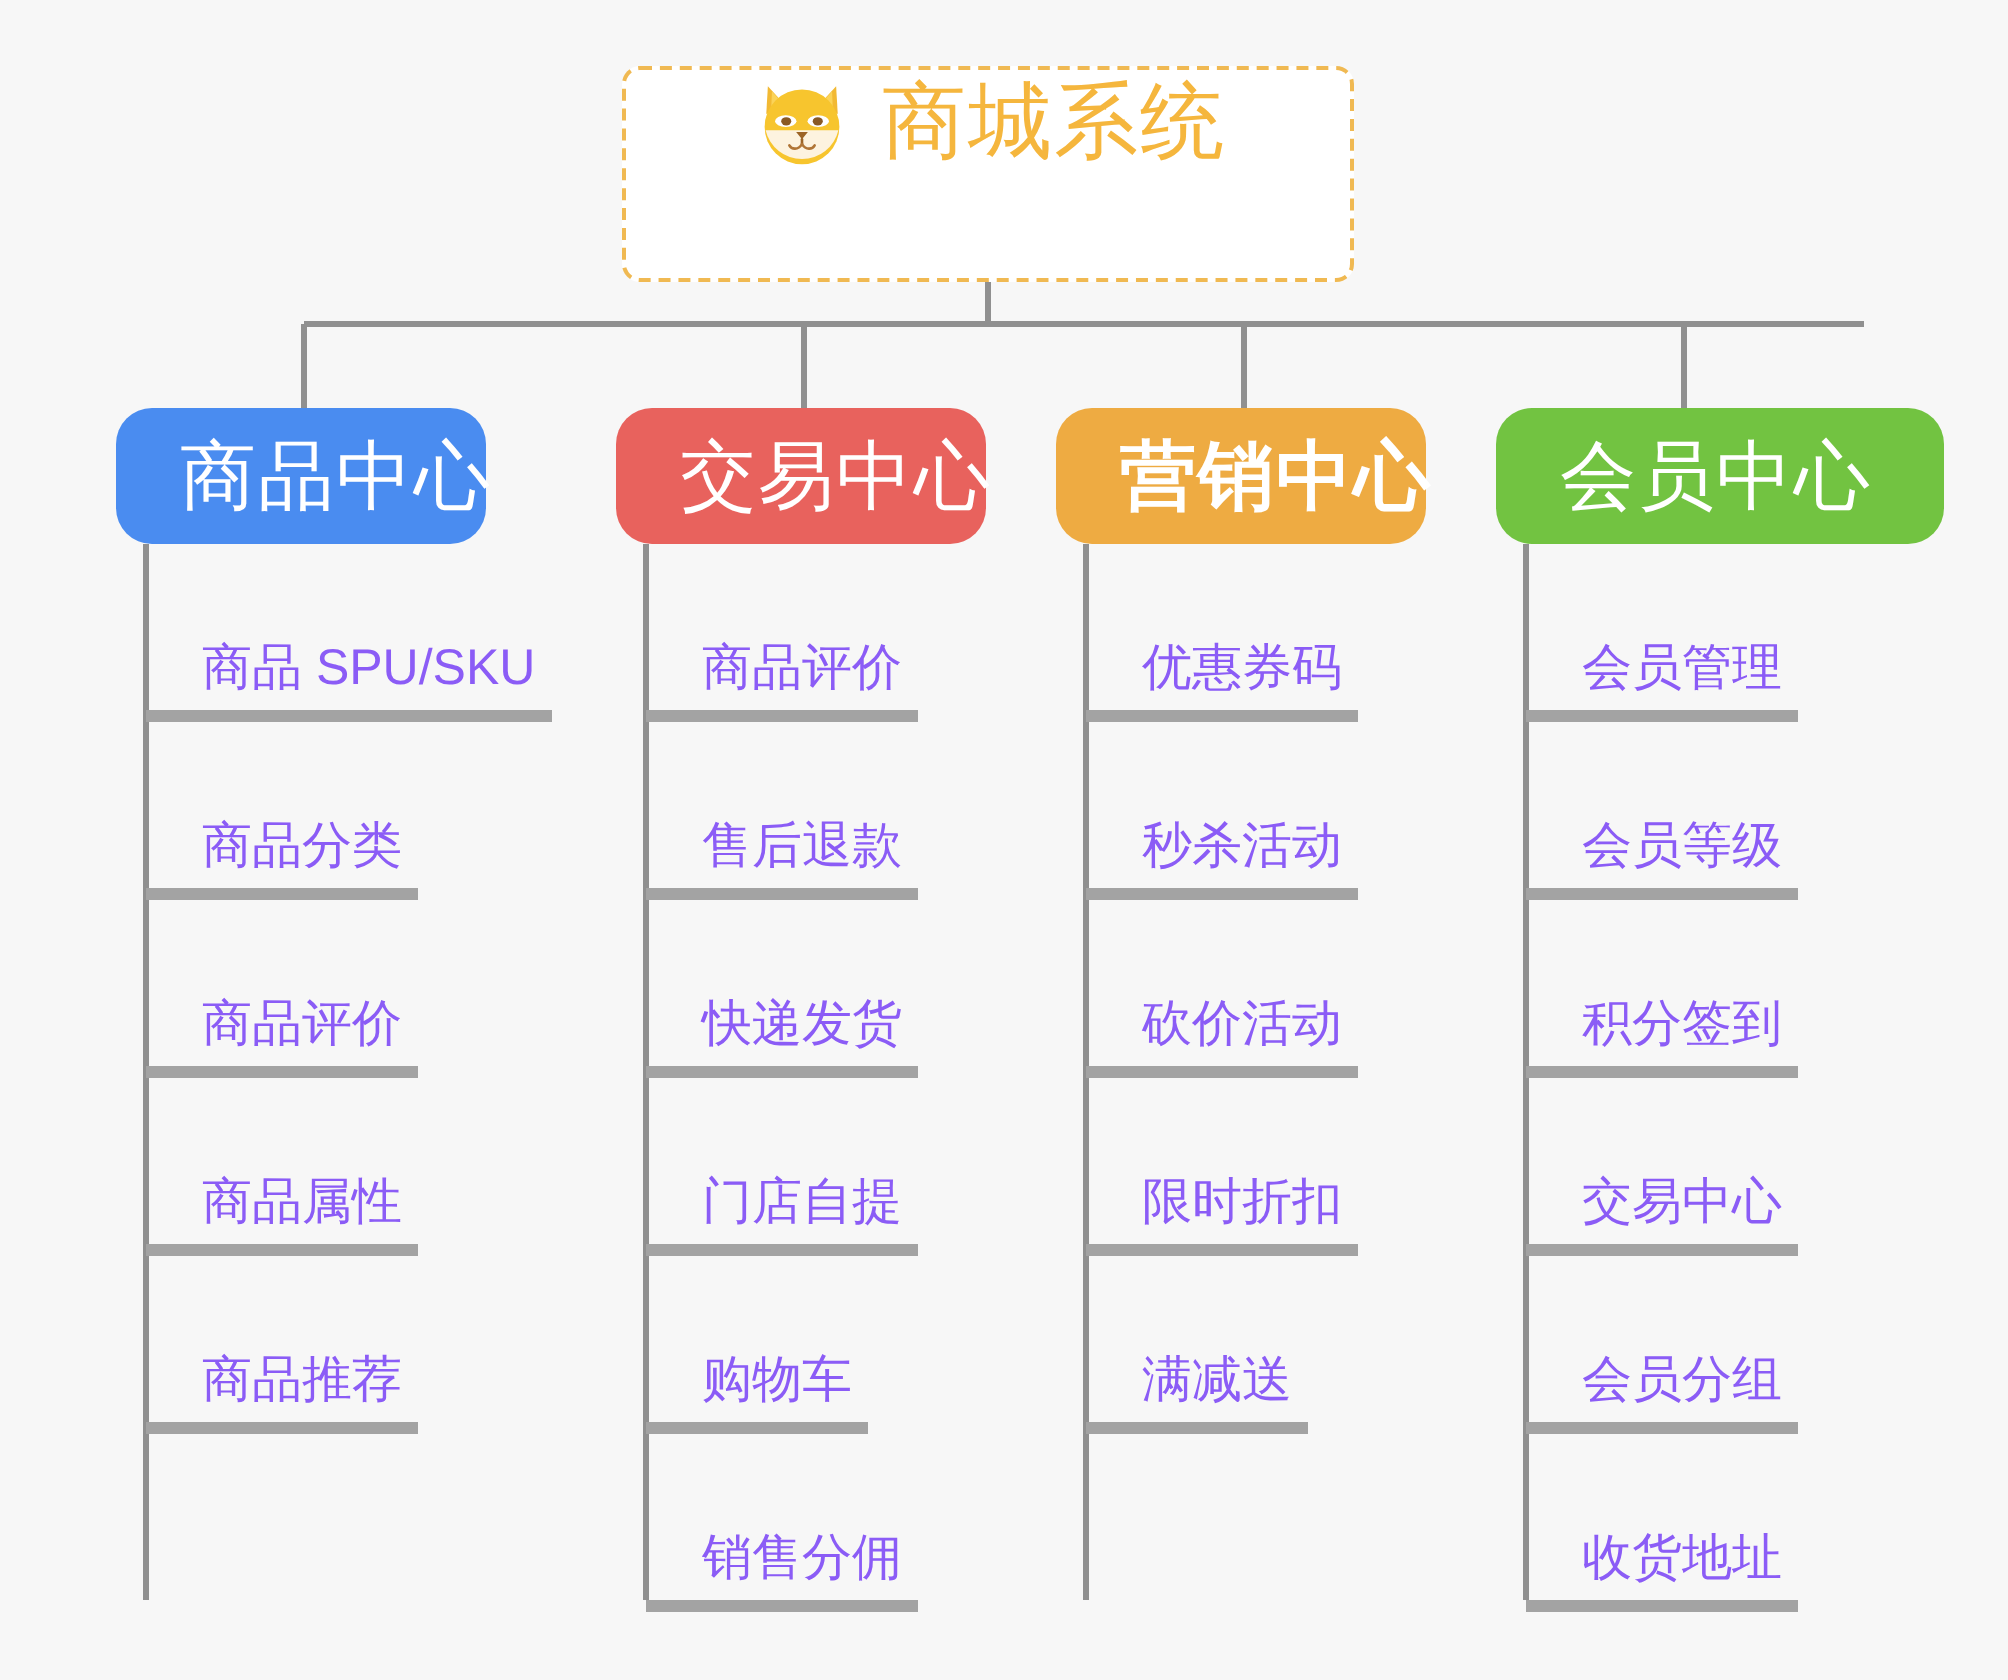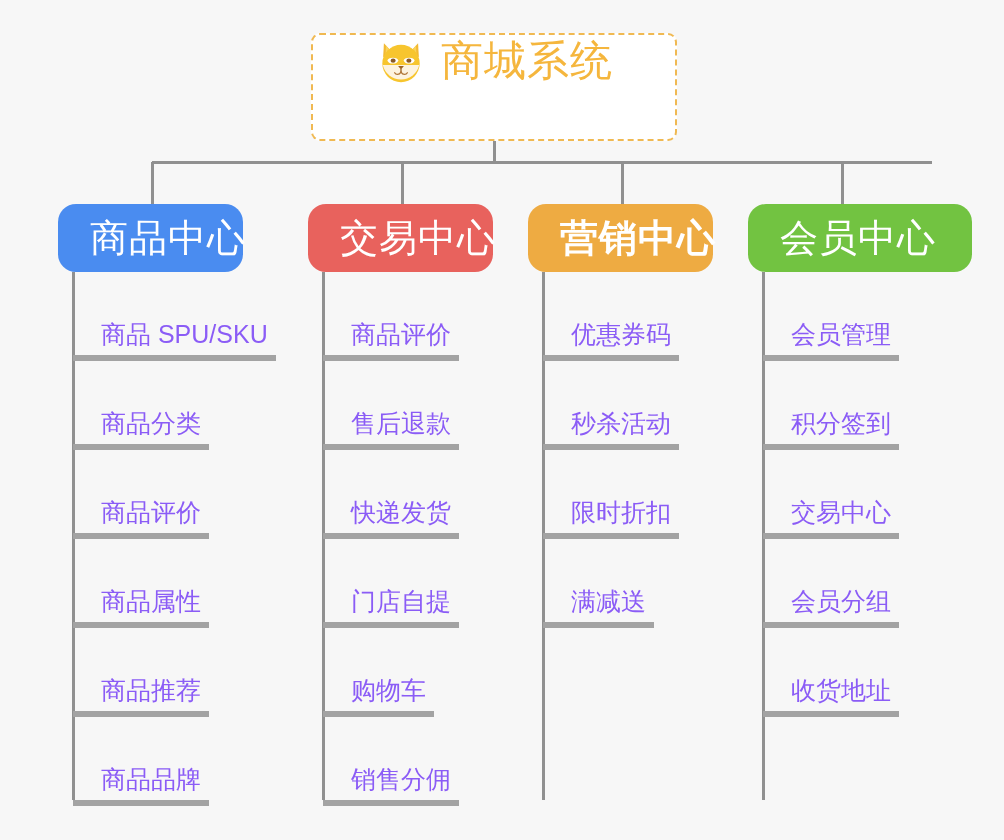--- a/index.html
+++ b/index.html
@@ -172,23 +172,20 @@
         </li>
       <li class="leaf-item">
           <span class="leaf-label">商品评价</span>
         </li>
       <li class="leaf-item">
           <span class="leaf-label">商品属性</span>
         </li>
       <li class="leaf-item">
           <span class="leaf-label">商品推荐</span>
         </li>
-      <li class="leaf-item">
-          <span class="leaf-label">商品品牌</span>
-        </li>
     </ul>
   </div>
 
   <div class="column col-1">
     <div class="branch-header">交易中心</div>
     <ul class="leaf-list">
       <li class="leaf-item">
           <span class="leaf-label">商品评价</span>
         </li>
       <li class="leaf-item">
@@ -212,35 +209,41 @@
   <div class="column col-2">
     <div class="branch-header">营销中心</div>
     <ul class="leaf-list">
       <li class="leaf-item">
           <span class="leaf-label">优惠券码</span>
         </li>
       <li class="leaf-item">
           <span class="leaf-label">秒杀活动</span>
         </li>
       <li class="leaf-item">
+          <span class="leaf-label">砍价活动</span>
+        </li>
+      <li class="leaf-item">
           <span class="leaf-label">限时折扣</span>
         </li>
       <li class="leaf-item">
           <span class="leaf-label">满减送</span>
         </li>
     </ul>
   </div>
 
   <div class="column col-3">
     <div class="branch-header">会员中心</div>
     <ul class="leaf-list">
       <li class="leaf-item">
           <span class="leaf-label">会员管理</span>
         </li>
       <li class="leaf-item">
+          <span class="leaf-label">会员等级</span>
+        </li>
+      <li class="leaf-item">
           <span class="leaf-label">积分签到</span>
         </li>
       <li class="leaf-item">
           <span class="leaf-label">交易中心</span>
         </li>
       <li class="leaf-item">
           <span class="leaf-label">会员分组</span>
         </li>
       <li class="leaf-item">
           <span class="leaf-label">收货地址</span>

